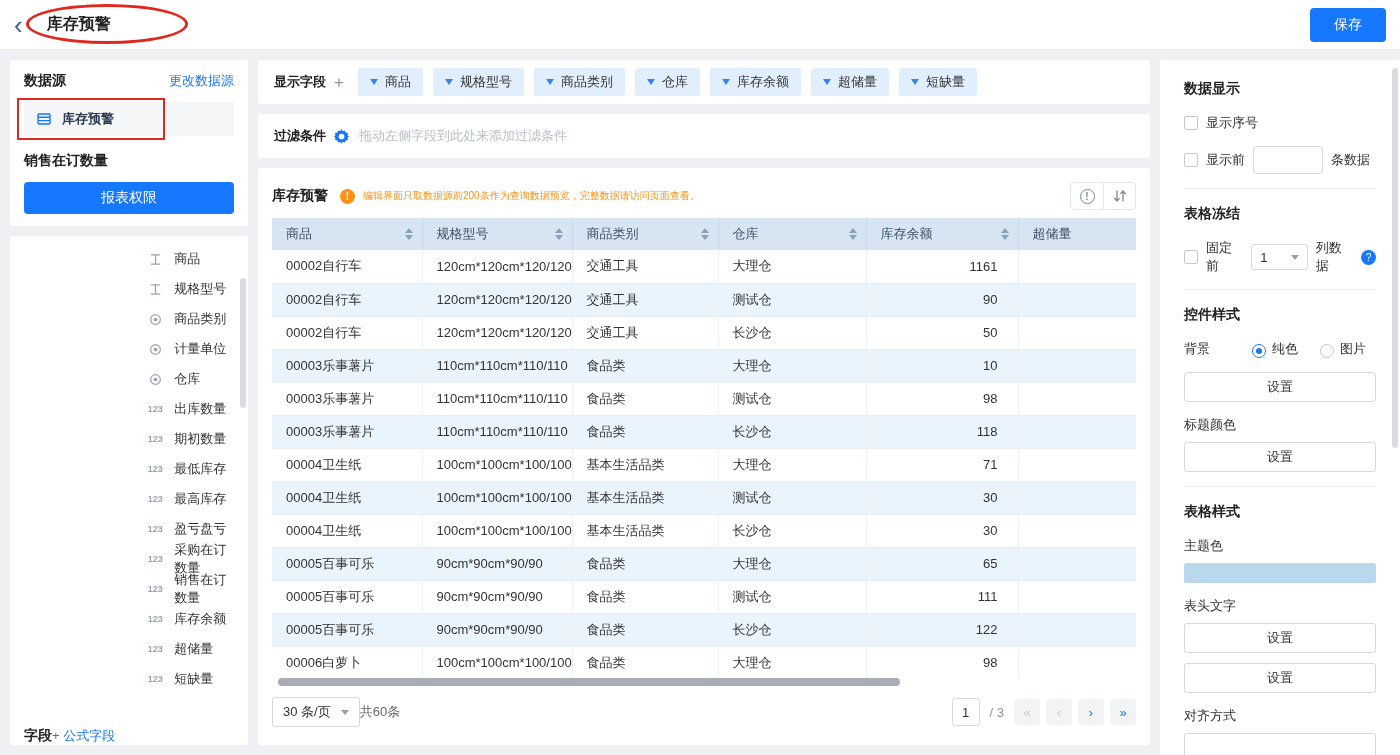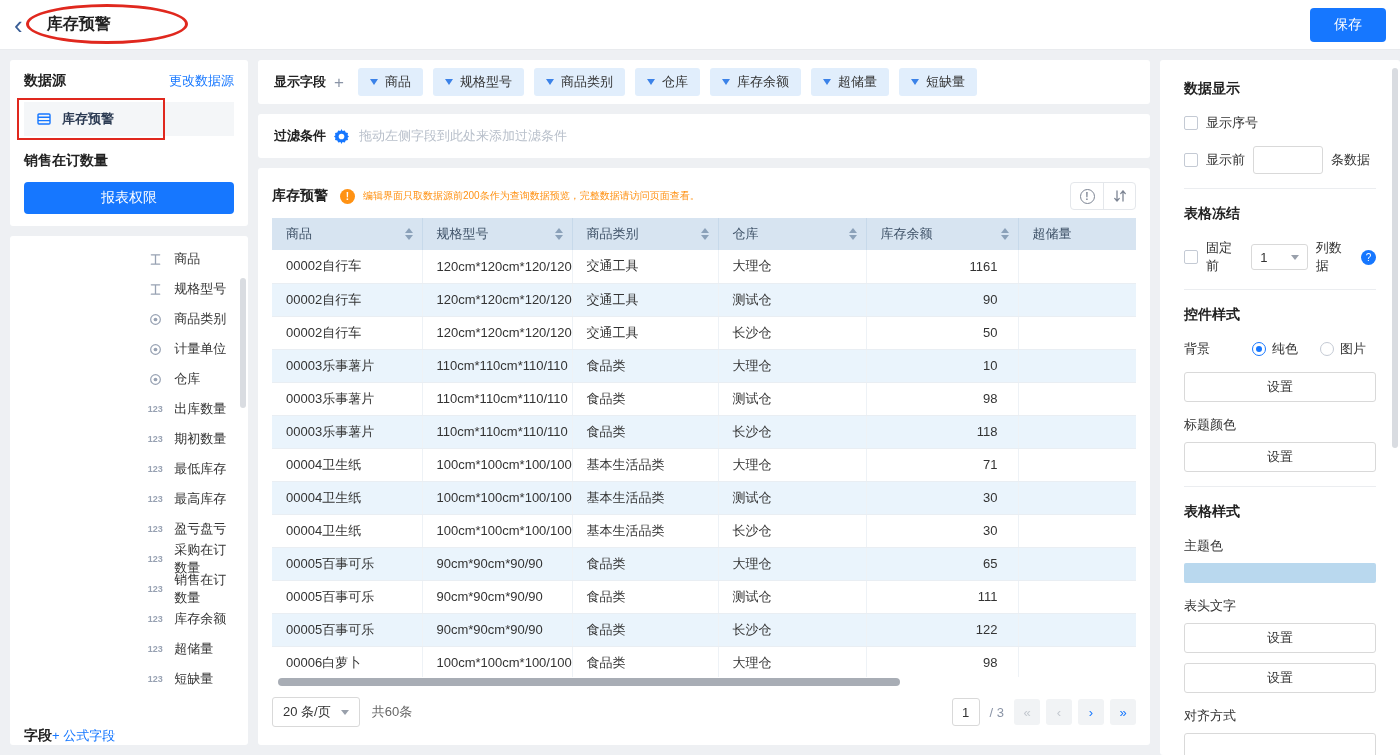--- a/index.html
+++ b/index.html
@@ -70,41 +70,41 @@
   tbody tr:nth-child(even){background:#eaf4fc}
   tbody td:nth-child(5){text-align:right;padding-right:20px}
   tbody td:nth-child(6){text-align:right}
 
   .h-scrollbar{height:10px;flex:0 0 10px;display:flex;align-items:center}
   .h-thumb{height:8px;width:72%;background:#a8adb5;border-radius:4px;margin-left:6px;cursor:pointer}
 
   .tp-foot{height:42px;flex:0 0 42px;display:flex;align-items:center;margin-top:4px}
   .page-size{height:30px;border:1px solid #d9d9d9;border-radius:3px;display:flex;align-items:center;gap:10px;padding:0 10px;cursor:pointer}
   .caret{width:0;height:0;border-left:4px solid transparent;border-right:4px solid transparent;border-top:5px solid #99a0ab}
-  .total{color:#666;margin-left:12px}
+  .total{color:#666;}
   .pager{margin-left:auto;display:flex;align-items:center;gap:6px}
   .pnum{width:28px;height:28px;border:1px solid #d9d9d9;border-radius:3px;display:flex;align-items:center;justify-content:center;background:#fff;cursor:pointer}
   .pcount{color:#8a94a6;margin:0 4px}
   .pbtn{width:26px;height:26px;border:none;border-radius:3px;background:#f1f3f5;font-size:13px;cursor:pointer;line-height:1}
   .pbtn.disabled{color:#c3c8cf}
   .pbtn.active{color:#1677ff}
 
   
   .rp-inner{padding:20px 24px 0 24px}
   .rp-inner h3{font-size:14px;font-weight:700;color:#222;margin-bottom:16px}
   .row{display:flex;align-items:center;gap:8px;margin-bottom:14px;color:#333}
   .cb{width:14px;height:14px;border:1px solid #c4cad4;border-radius:2px;background:#fff;flex:0 0 14px;cursor:pointer}
   .num-input{width:70px;height:28px;border:1px solid #d9d9d9;border-radius:3px;padding:0 8px;font-size:13px;outline:none}
   .mini-select{width:58px;height:26px;border:1px solid #d9d9d9;border-radius:3px;display:flex;align-items:center;justify-content:space-between;padding:0 8px;cursor:pointer;color:#333}
   .help{width:15px;height:15px;border-radius:50%;background:#1677ff;color:#fff;font-size:10px;text-align:center;line-height:15px;flex:0 0 15px;cursor:pointer}
   .divider{border:none;border-top:1px solid #ebedf0;margin:4px 0 16px 0}
   .radio{width:14px;height:14px;border:1px solid #c4cad4;border-radius:50%;position:relative;flex:0 0 14px;cursor:pointer}
   .radio.checked{border-color:#1677ff}
   .radio.checked::after{content:"";position:absolute;inset:3px;background:#1677ff;border-radius:50%}
-  .radio-opt{display:flex;align-items:center;gap:6px;margin-left:14px;cursor:pointer}
+  .radio-opt{display:flex;align-items:flex-end;gap:6px;margin-left:14px;cursor:pointer}
   .bg-row .lbl{margin-right:20px}
   .set-btn{width:100%;height:30px;border:1px solid #d9d9d9;border-radius:3px;background:#fff;font-size:13px;color:#333;cursor:pointer;margin-bottom:10px}
   .lbl-row{margin:4px 0 8px 0;color:#333}
   .swatch{height:20px;border-radius:2px;margin-bottom:14px;cursor:pointer}
   .align-box{height:30px;border:1px solid #d9d9d9;border-radius:3px;margin-bottom:-10px}
   .right-sb{top:8px;height:380px}
 </style>
 </head>
 <body>
 
@@ -430,21 +430,21 @@
             </tbody>
         </table>
       </div>
 
       <div class="h-scrollbar">
           <div class="h-thumb"></div>
         </div>
 
       <div class="tp-foot">
         <div class="page-size">
-          <span>20 条/页</span>
+          <span>30 条/页</span>
           <i class="caret"></i>
         </div>
         <span class="total">共60条</span>
         <div class="pager">
           <span class="pnum">1</span>
           <span class="pcount">/ 3</span>
           <button class="pbtn disabled">«</button>
           <button class="pbtn disabled">‹</button>
           <button class="pbtn active">›</button>
           <button class="pbtn active">»</button>

